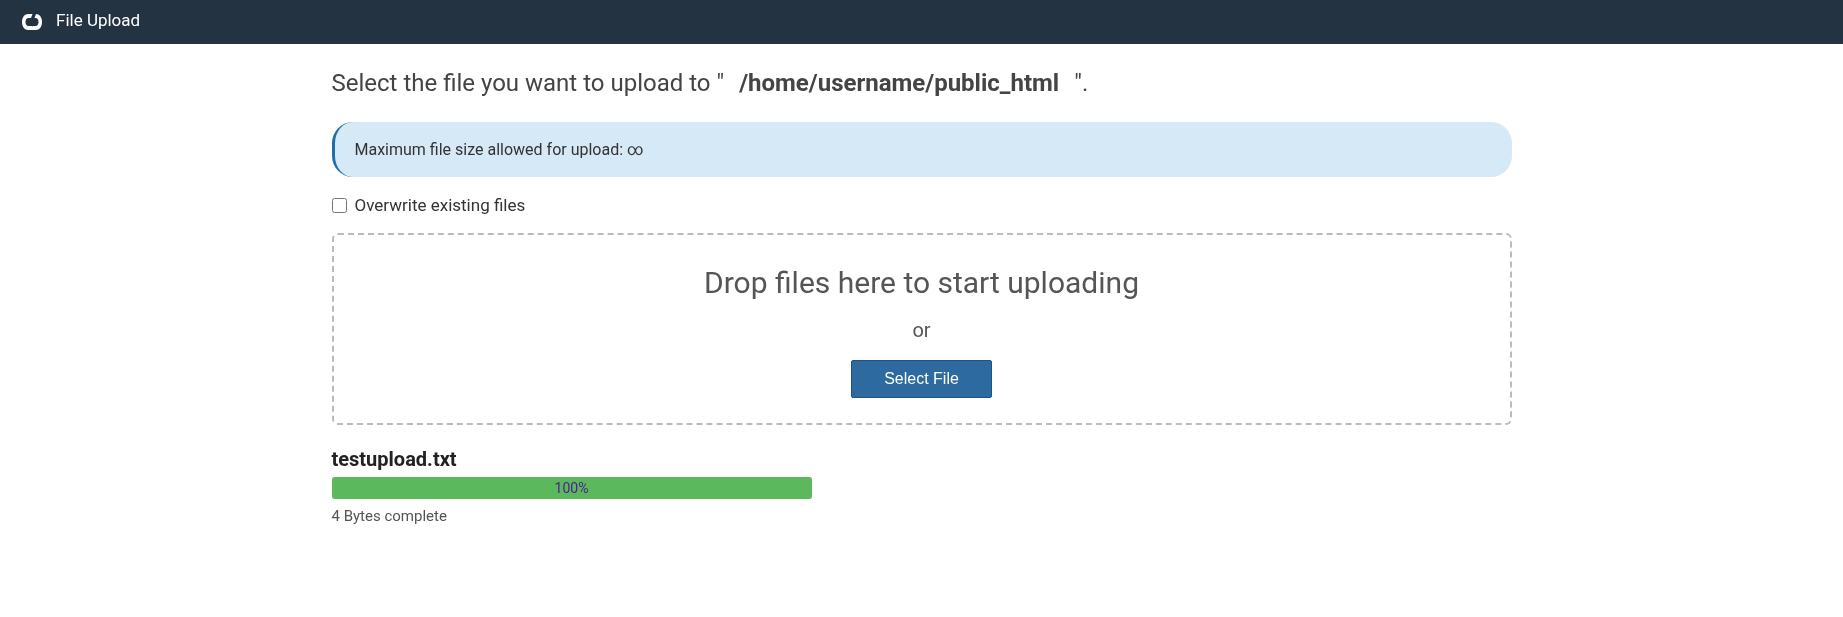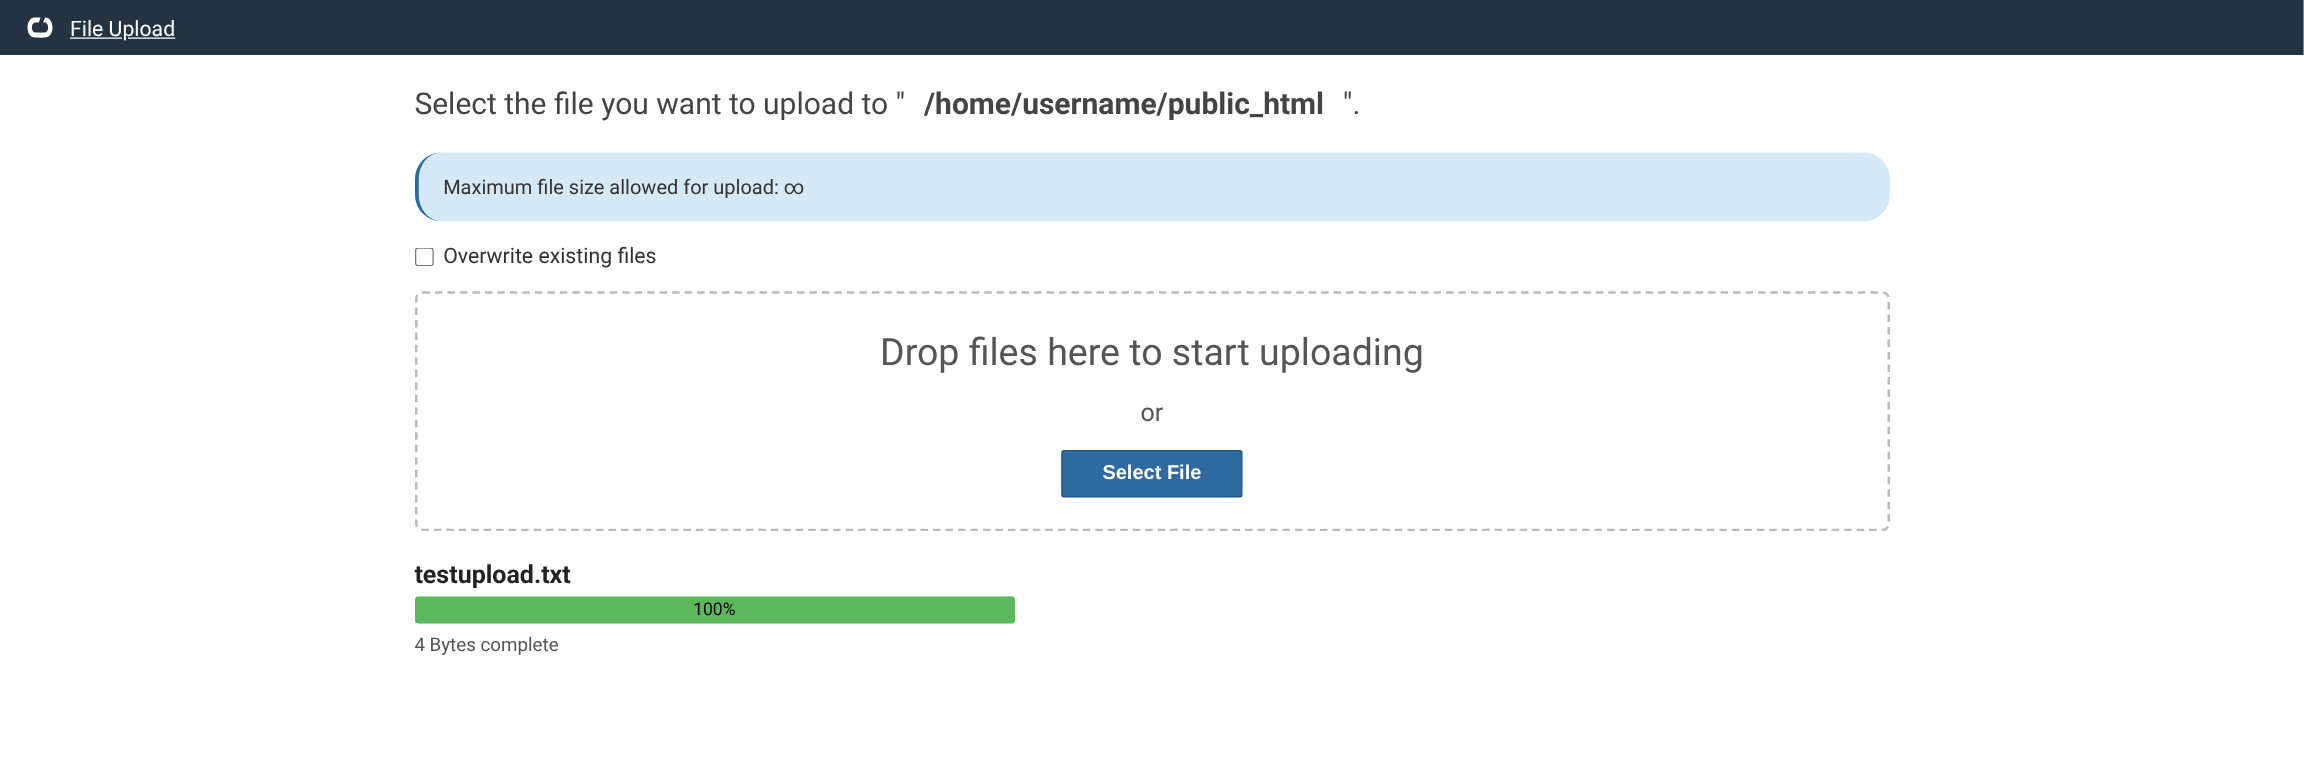--- a/index.html
+++ b/index.html
@@ -12,24 +12,23 @@
       font-family: -apple-system, BlinkMacSystemFont, "Segoe UI", Roboto, "Helvetica Neue", Arial, sans-serif;
       background: #ffffff;
       color: #333;
     }
     
     .header {
       background: #243342;
       color: #ffffff;
       padding: 10px 20px;
       display: flex;
-      align-items: flex-end;
+      align-items: flex-start;
       gap: 12px;
       height: 44px;
-      text-decoration: underline;
     }
     
     .cpanel-logo {
       display: flex;
       align-items: center;
     }
     
     .header-title {
       font-size: 17px;
       font-weight: 400;
@@ -103,21 +102,20 @@
     }
     
     .select-file-btn {
       background: #2c6aa0;
       color: #ffffff;
       border: 1px solid #1d5487;
       padding: 9px 32px;
       font-size: 16px;
       cursor: pointer;
       border-radius: 2px;
-      font-weight: bold;
     }
     
     .file-upload-item {
       margin-bottom: 15px;
     }
     
     .file-name {
       font-size: 20px;
       font-weight: 700;
       color: #222;
@@ -132,21 +130,21 @@
       overflow: hidden;
       margin-bottom: 8px;
     }
     
     .progress-fill {
       height: 100%;
       background: #5cb85c;
       display: flex;
       align-items: center;
       justify-content: center;
-      color: #000000;
+      color: #4c1d95;
       font-size: 14px;
       width: 100%;
     }
     
     .complete-text {
       font-size: 15px;
       color: #555;
     }
   </style>
 </head>

